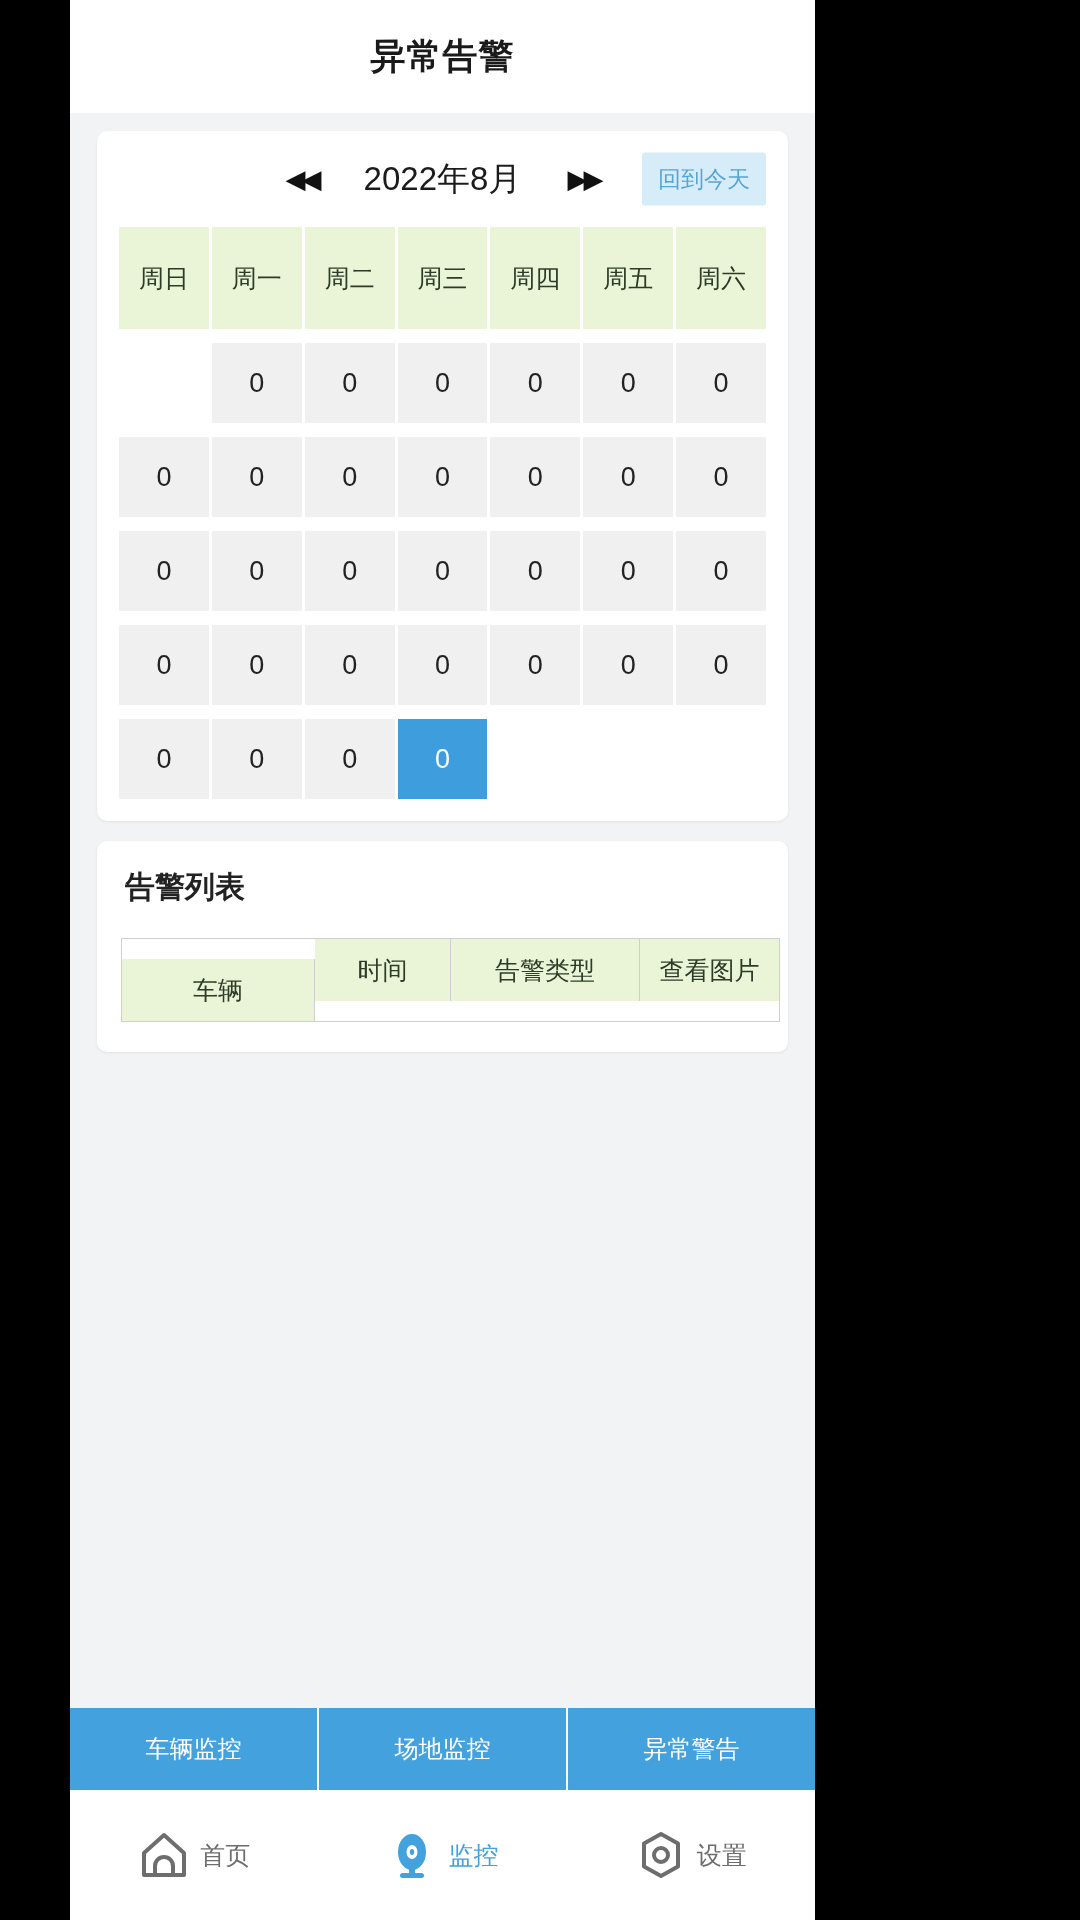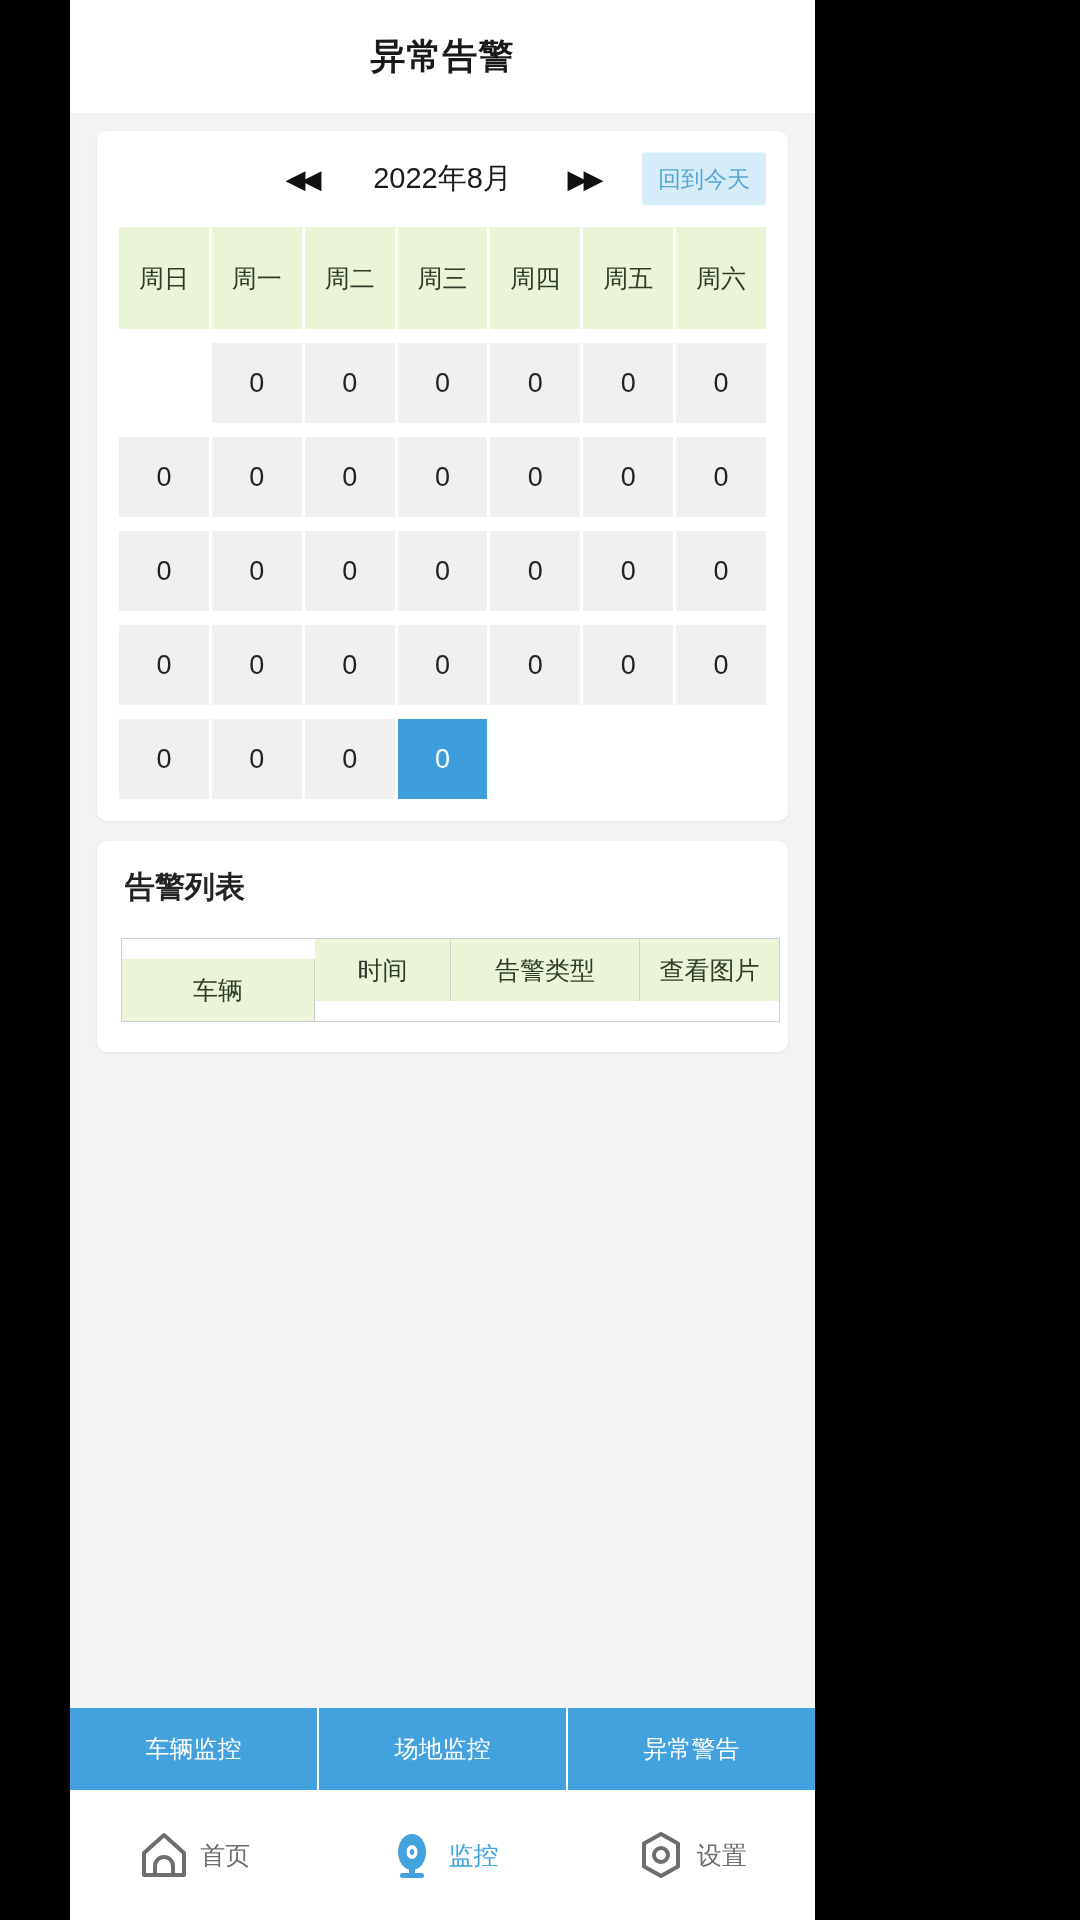--- a/index.html
+++ b/index.html
@@ -69,21 +69,21 @@
   }
   .cal-arrow {
     font-size: 26px;
     color: #111;
     line-height: 1;
     letter-spacing: -4px;
     cursor: pointer;
     user-select: none;
   }
   .cal-month {
-    font-size: 29px;
+    font-size: 33px;
     color: #1b1b1b;
     min-width: 190px;
     text-align: center;
   }
   .today-btn {
     position: absolute;
     right: 22px;
     top: 50%;
     transform: translateY(-50%);
     background: #d7ecf9;

